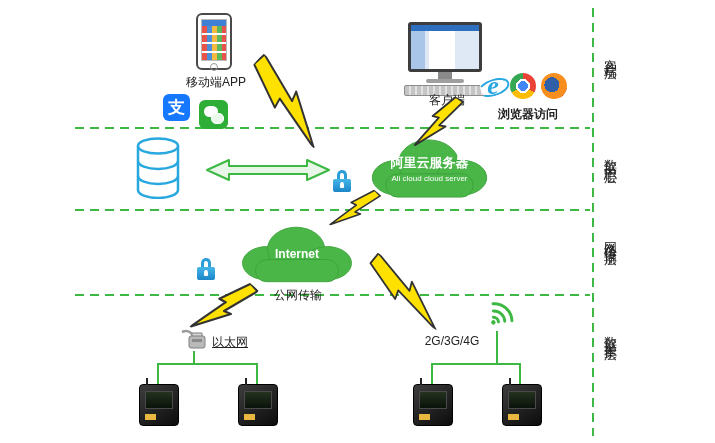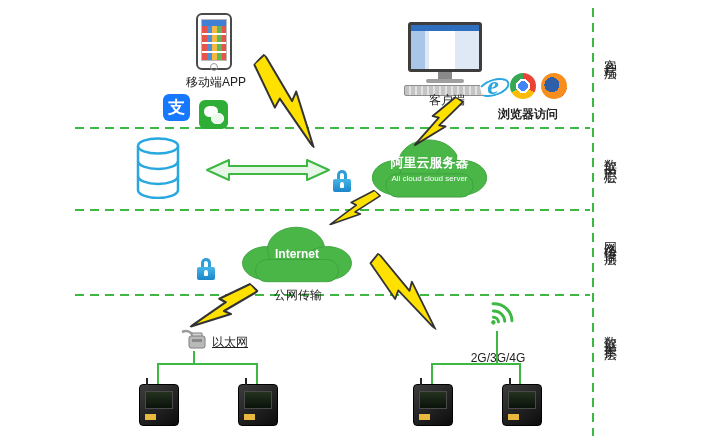--- a/index.html
+++ b/index.html
@@ -223,21 +223,21 @@
   <div class="wifi">
     <svg width="34" height="30" viewBox="0 0 40 34">
       <g fill="none" stroke="#3cb843" stroke-width="3.5" stroke-linecap="round">
         <path d="M5 15 A 21 21 0 0 1 35 15"></path>
         <path d="M11 21 A 13 13 0 0 1 29 21"></path>
         <path d="M16 26.5 A 6 6 0 0 1 24 26.5"></path>
       </g>
       <circle cx="20" cy="31" r="2.6" fill="#3cb843"></circle>
     </svg>
   </div>
-  <div class="label" style="left:468px;top:334px;width:60px;margin-top:17px;">2G/3G/4G</div>
+  <div class="label" style="left:422px;top:334px;width:60px;">2G/3G/4G</div>
 
   <div class="gline" style="left:193px;top:351px;width:2px;height:13px;"></div>
   <div class="gline" style="left:157px;top:363px;width:101px;height:2px;"></div>
   <div class="gline" style="left:157px;top:363px;width:2px;height:21px;"></div>
   <div class="gline" style="left:256px;top:363px;width:2px;height:21px;"></div>
 
   <div class="gline" style="left:496px;top:331px;width:2px;height:33px;"></div>
   <div class="gline" style="left:431px;top:363px;width:90px;height:2px;"></div>
   <div class="gline" style="left:431px;top:363px;width:2px;height:21px;"></div>
   <div class="gline" style="left:519px;top:363px;width:2px;height:21px;"></div>

